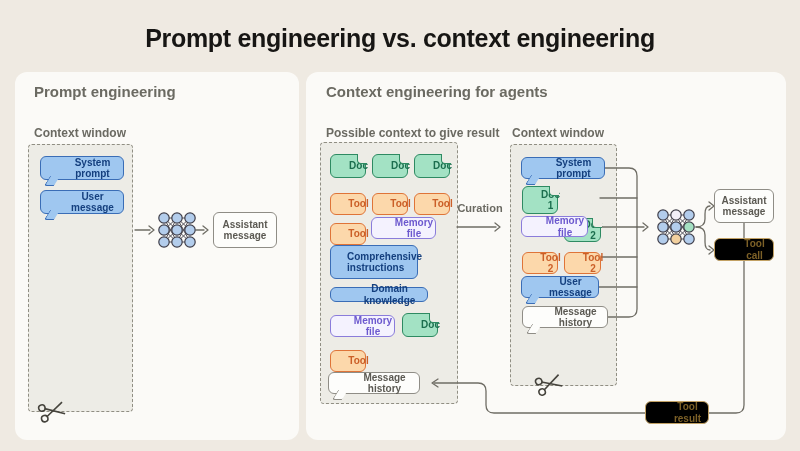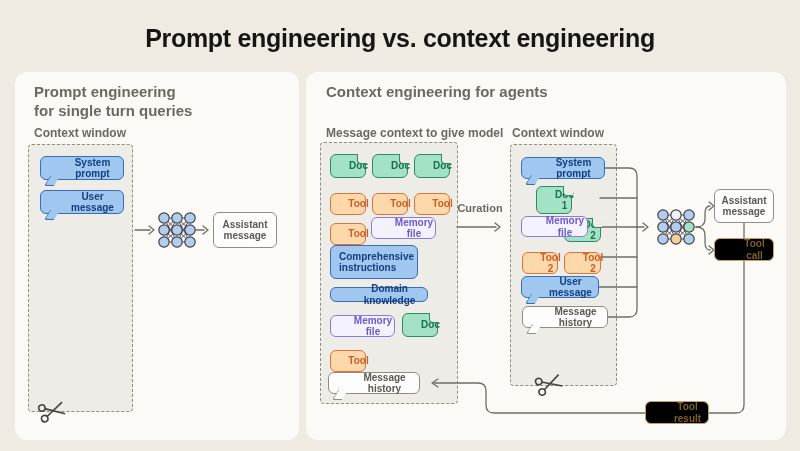--- a/index.html
+++ b/index.html
@@ -26,43 +26,42 @@
   .tan    { background:#000000; border-color:#c2a164; color:#7c6027; }
   .bubble::after { content:""; position:absolute; left:9px; bottom:-7px; width:9px; height:9px;
         transform:skewX(-32deg); transform-origin:top left;
         border-left:1.5px solid; border-bottom:1.5px solid; border-bottom-left-radius:3px; }
   .bubble.blue::after  { background:#9fc7f0; border-color:#3a6db6; }
   .bubble.white::after { background:#fdfdfb; border-color:#8f8d86; }
   .doc { border-top-right-radius:0; }
   .doc::before { content:""; position:absolute; top:-1.5px; right:-1.5px; width:9px; height:9px;
         background:#edece6; border-left:1.5px solid #2e8a62; border-bottom:1.5px solid #2e8a62;
         border-bottom-left-radius:4px; }
-  .left-align { justify-content:flex-start; text-align:left; padding-left:8px; }
+  .left-align { justify-content:flex-start; text-align:left; padding-left:16px; }
 </style>
 </head>
 <body>
 
 <div class="canvas">
 
   <div class="title">Prompt engineering vs. context engineering</div>
 
   <div class="card card-left"></div>
   <div class="panel-heading" style="left:34px;top:82px;">
     <span>Prompt engineering</span><br>
-    <span>for single turn queries</span>
   </div>
   <div class="sec-label" style="left:34px;top:126px;">Context window</div>
   <div class="dashed" style="left:28px;top:144px;width:105px;height:268px;"></div>
   <div class="bx blue bubble" style="left:40px;top:156px;width:84px;height:24px;">System prompt</div>
   <div class="bx blue bubble" style="left:40px;top:190px;width:84px;height:24px;">User message</div>
   <div class="bx white" style="left:213px;top:212px;width:64px;height:36px;padding:2px 6px;">Assistant message</div>
 
   <div class="card card-right"></div>
   <div class="panel-heading" style="left:326px;top:82px;">Context engineering for agents</div>
-  <div class="sec-label" style="left:326px;top:126px;">Message context to give model</div>
+  <div class="sec-label" style="left:326px;top:126px;">Possible context to give result</div>
   <div class="sec-label" style="left:512px;top:126px;">Context window</div>
   <div class="dashed" style="left:320px;top:142px;width:138px;height:262px;"></div>
   <div class="dashed" style="left:510px;top:144px;width:107px;height:242px;"></div>
   <div class="curation-label" style="left:453px;top:202px;width:54px;">Curation</div>
 
   <div class="bx green doc" style="left:330px;top:154px;width:36px;height:24px;">Doc</div>
   <div class="bx green doc" style="left:372px;top:154px;width:36px;height:24px;">Doc</div>
   <div class="bx green doc" style="left:414px;top:154px;width:36px;height:24px;">Doc</div>
   <div class="bx orange" style="left:330px;top:187px;width:36px;height:22px;">Tool</div>
   <div class="bx orange" style="left:372px;top:187px;width:36px;height:22px;">Tool</div>
@@ -70,21 +69,21 @@
   <div class="bx orange" style="left:330px;top:217px;width:36px;height:22px;">Tool</div>
   <div class="bx purple" style="left:371px;top:217px;width:65px;height:22px;">Memory file</div>
   <div class="bx blue left-align" style="left:330px;top:245px;width:88px;height:34px;">Comprehensive instructions</div>
   <div class="bx blue" style="left:330px;top:287px;width:98px;height:15px;">Domain knowledge</div>
   <div class="bx purple" style="left:330px;top:315px;width:65px;height:22px;">Memory file</div>
   <div class="bx green doc" style="left:402px;top:313px;width:36px;height:24px;">Doc</div>
   <div class="bx orange" style="left:330px;top:344px;width:36px;height:22px;">Tool</div>
   <div class="bx white bubble" style="left:328px;top:372px;width:92px;height:22px;">Message history</div>
 
   <div class="bx blue bubble" style="left:521px;top:157px;width:84px;height:22px;">System prompt</div>
-  <div class="bx green doc" style="left:522px;top:186px;width:36px;height:28px;margin-left:14px;">Doc 1</div>
+  <div class="bx green doc" style="left:522px;top:186px;width:36px;height:28px;">Doc 1</div>
   <div class="bx green doc" style="left:564px;top:186px;width:37px;height:24px;margin-top:32px;">Doc 2</div>
   <div class="bx purple" style="left:521px;top:216px;width:67px;height:21px;">Memory file</div>
   <div class="bx orange" style="left:522px;top:246px;width:36px;height:22px;">Tool 2</div>
   <div class="bx orange" style="left:564px;top:246px;width:37px;height:22px;">Tool 2</div>
   <div class="bx blue bubble" style="left:521px;top:276px;width:78px;height:22px;">User message</div>
   <div class="bx white bubble" style="left:522px;top:306px;width:86px;height:22px;">Message history</div>
 
   <div class="bx white" style="left:714px;top:189px;width:60px;height:34px;padding:2px 5px;">Assistant message</div>
   <div class="bx tan" style="left:714px;top:238px;width:60px;height:23px;">Tool call</div>
   <div class="bx tan" style="left:645px;top:401px;width:64px;height:23px;">Tool result</div>

